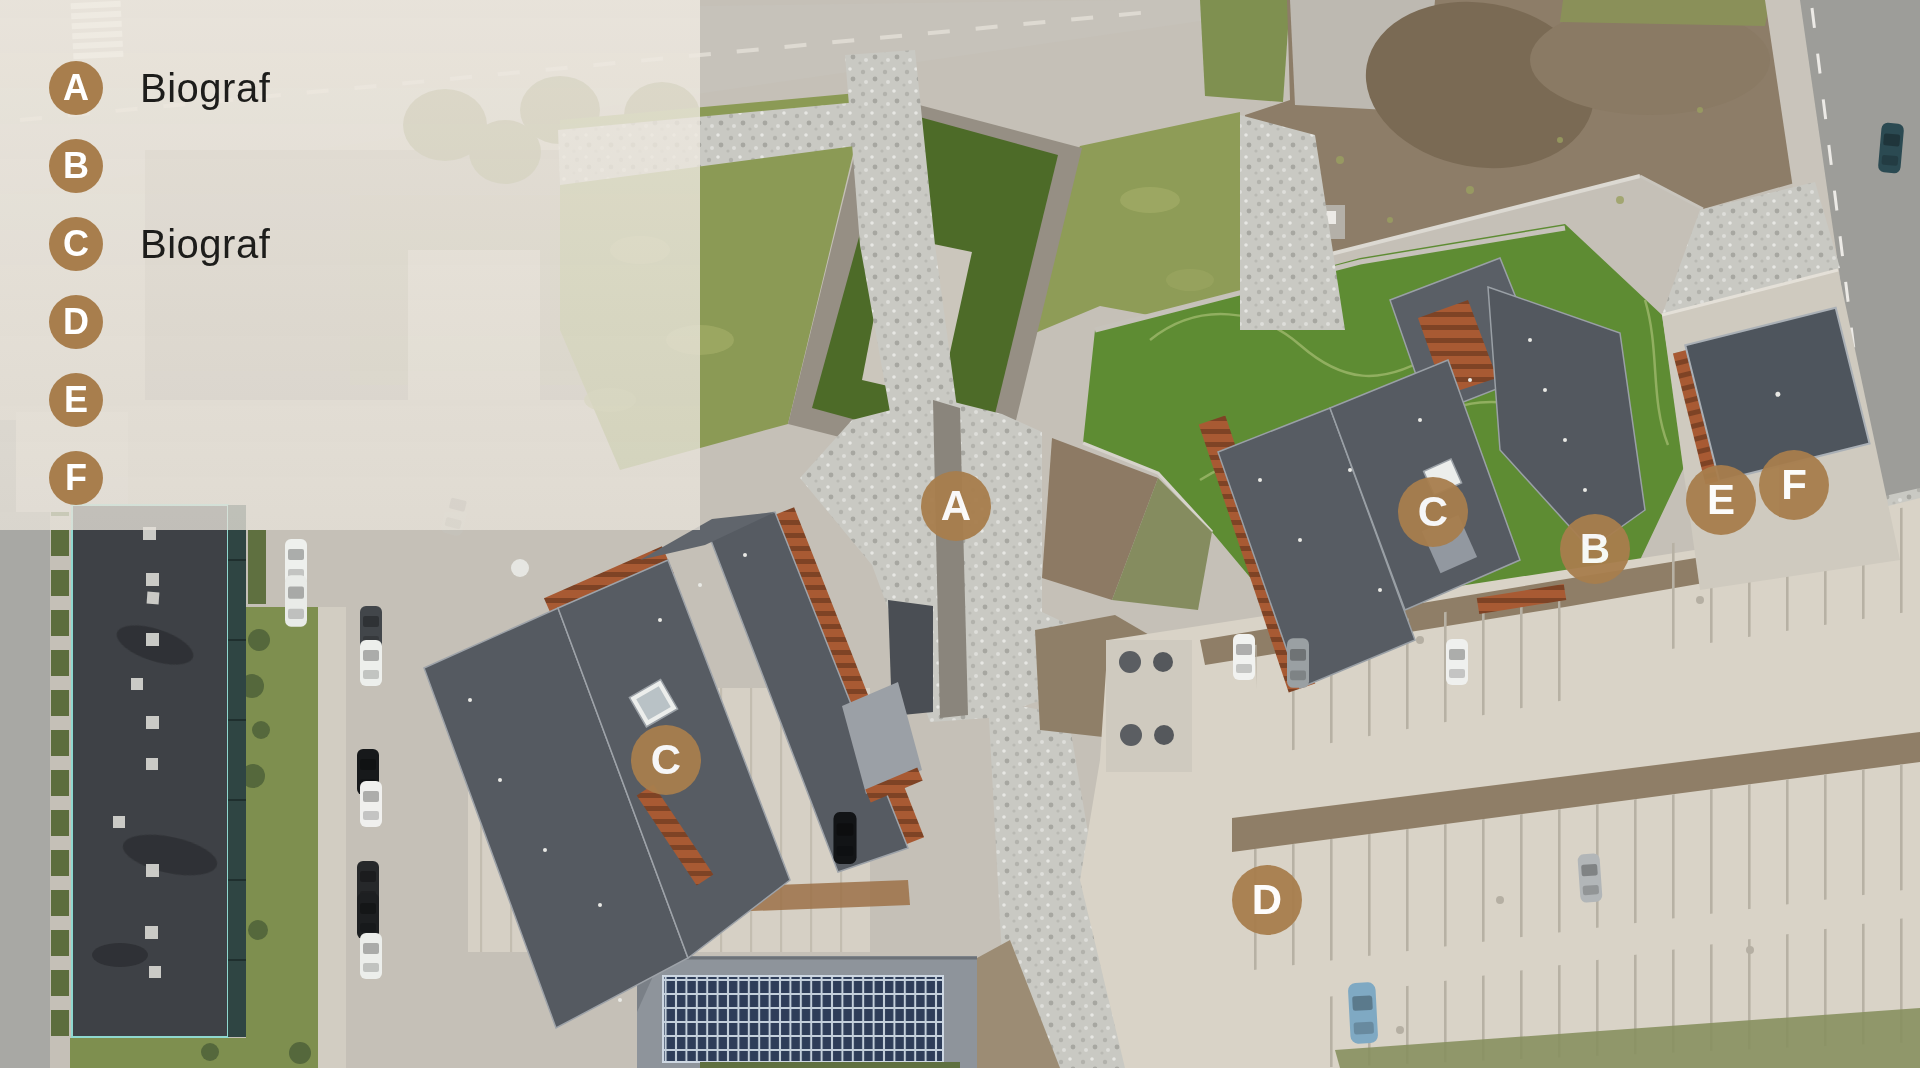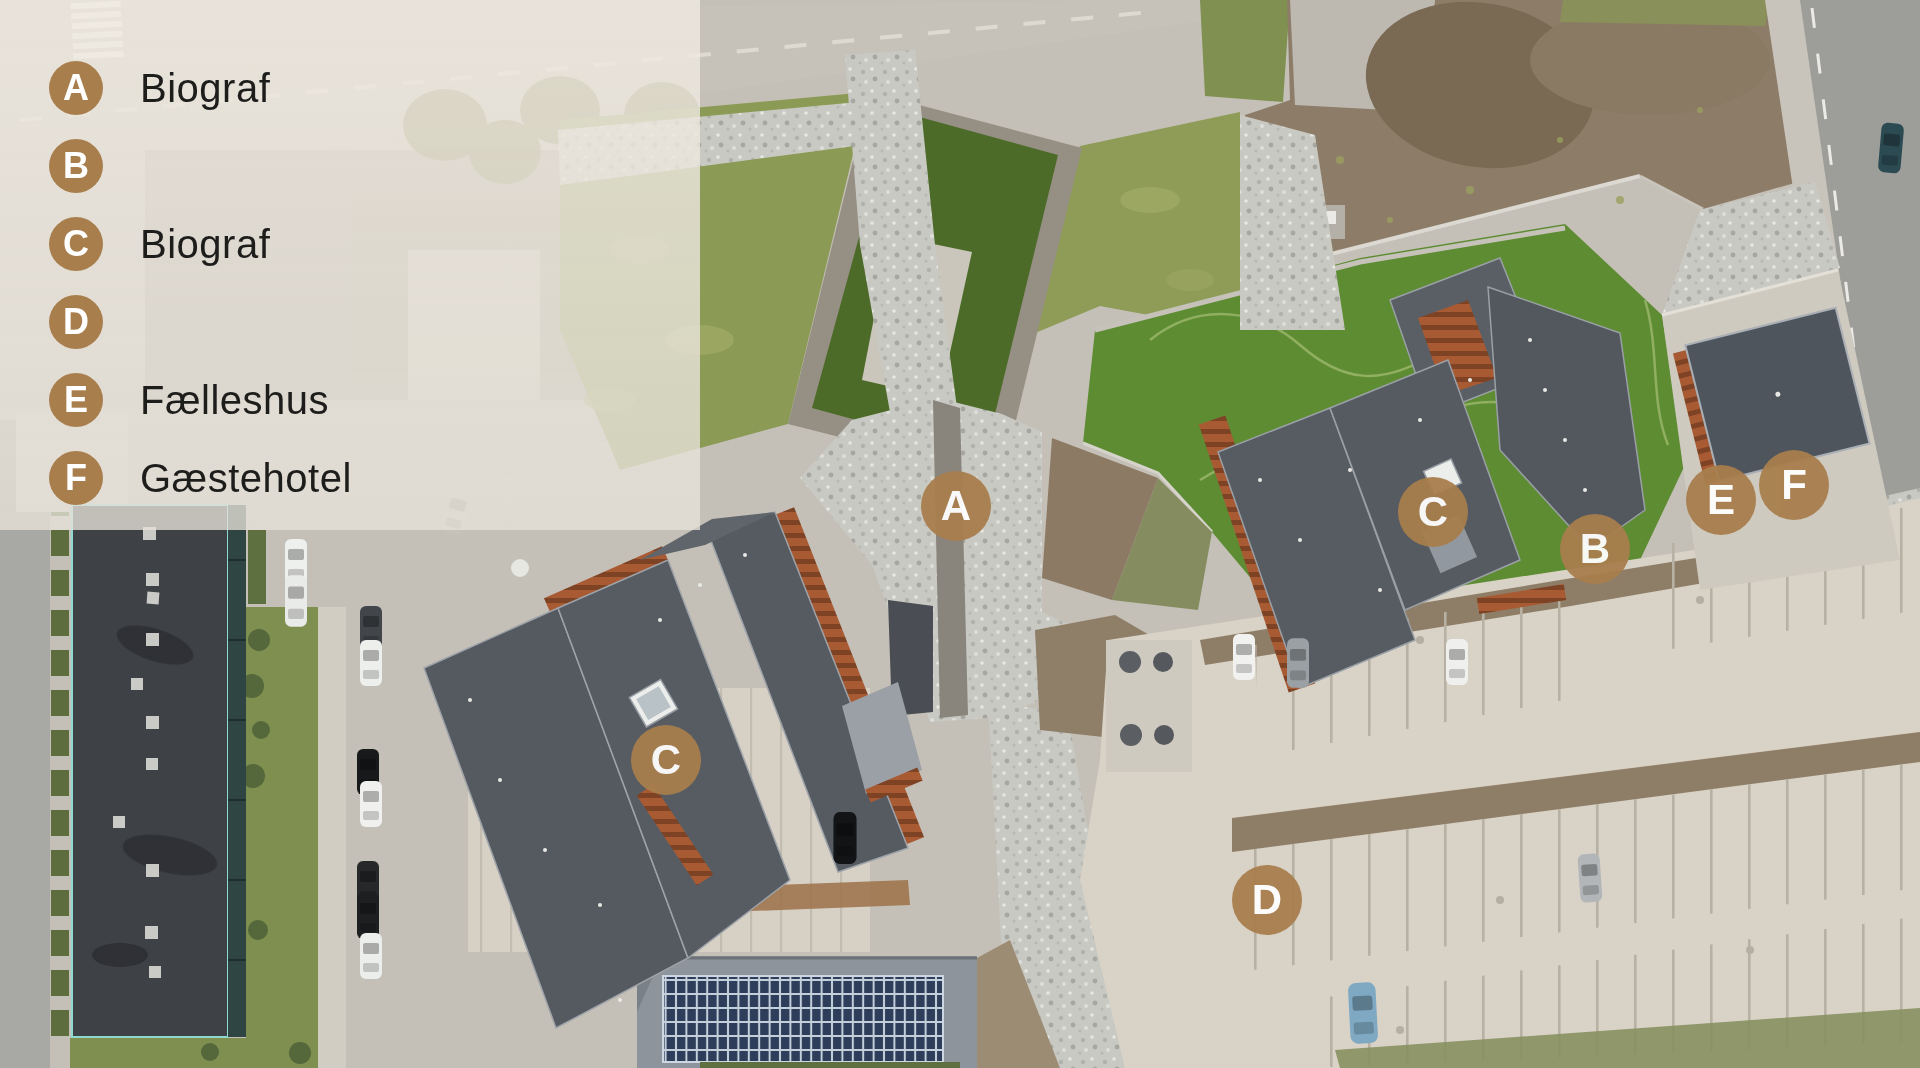--- a/index.html
+++ b/index.html
@@ -352,25 +352,23 @@
       </div>
       <div class="lrow">
         <span class="lcircle">C</span>
         <span class="llabel">Biograf</span>
       </div>
       <div class="lrow">
         <span class="lcircle">D</span>
       </div>
       <div class="lrow">
         <span class="lcircle">E</span>
-        <span class="llabel">Fælleshus</span>
       </div>
       <div class="lrow">
         <span class="lcircle">F</span>
-        <span class="llabel">Gæstehotel</span>
       </div>
     </div>
 
   <div id="markers">
       <div class="mmarker" style="left: 921px; top: 471px;">A</div>
       <div class="mmarker" style="left: 631px; top: 725px;">C</div>
       <div class="mmarker" style="left: 1398px; top: 477px;">C</div>
       <div class="mmarker" style="left: 1560px; top: 514px;">B</div>
       <div class="mmarker" style="left: 1686px; top: 465px;">E</div>
       <div class="mmarker" style="left: 1759px; top: 450px;">F</div>

